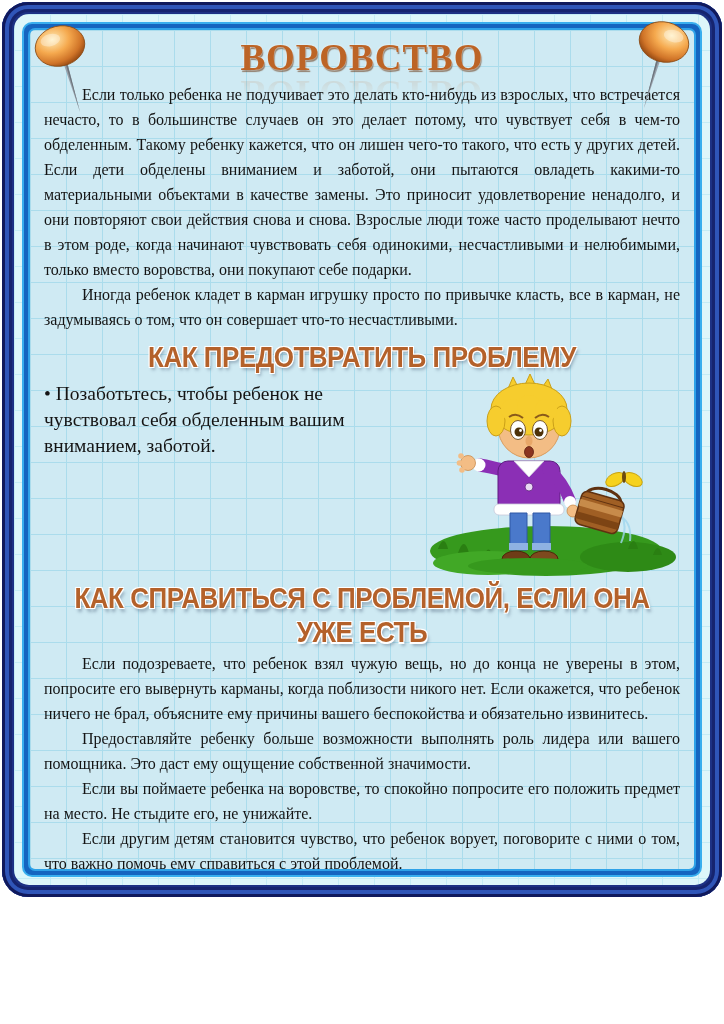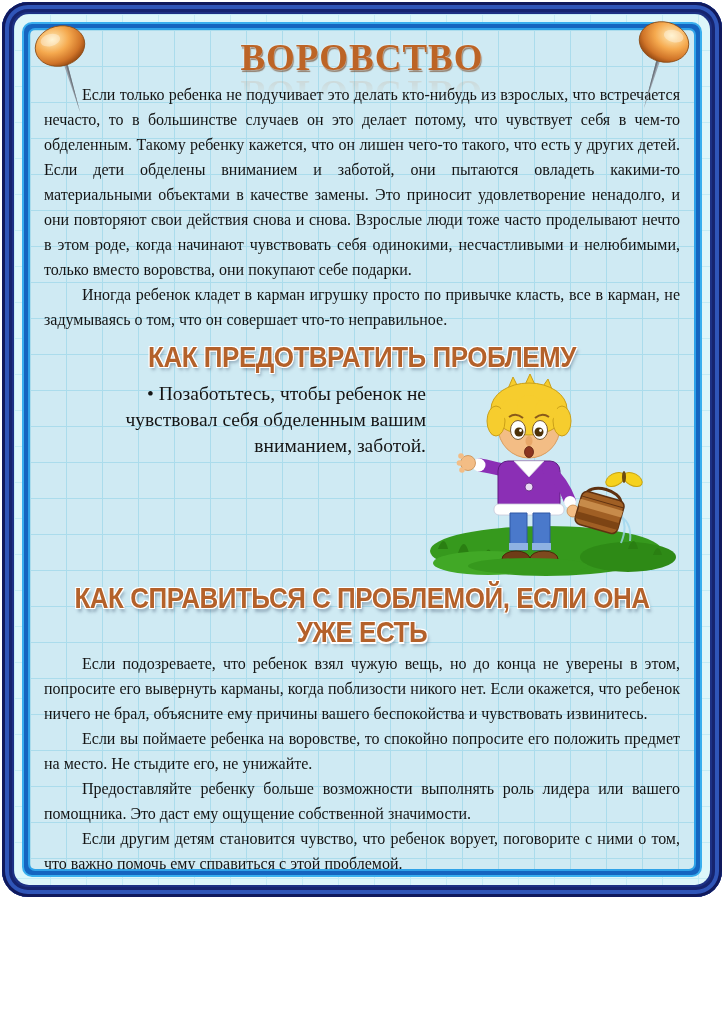--- a/index.html
+++ b/index.html
@@ -101,21 +101,20 @@
   }
   .subhead.cope{margin-top:2px;}
   .prevent-row{display:flex;align-items:flex-start;min-height:202px;}
   .bullets{flex:1 1 auto;max-width:400px;padding-top:4px;}
   .bullet{
     margin:0;
     font-size:19.5px;
     line-height:26px;
     color:#141414;
     white-space:pre-wrap;
-    text-align:right;
   }
   .boy-box{flex:0 0 252px;margin-left:2px;margin-top:-4px;}
   .cope-paras p + p{margin-top:0;}
 </style>
 </head>
 <body>
 
 <div class="page">
 
   <div class="pin left">
@@ -160,21 +159,21 @@
     <div class="gap-strip">
       <div class="inner-frame">
         <div class="content">
 
           <div class="title-wrap">
             <h1 class="title">ВОРОВСТВО</h1>
             <div class="title-reflection">ВОРОВСТВО</div>
           </div>
 
           <p class="para">Если только ребенка не подучивает это делать кто-нибудь из взрослых, что встречается нечасто, то в большинстве случаев он это делает потому, что чувствует себя в чем-то обделенным. Такому ребенку кажется, что он лишен чего-то такого, что есть у других детей. Если дети обделены вниманием и заботой, они пытаются овладеть какими-то материальными объектами в качестве замены. Это приносит удовлетворение ненадолго, и они повторяют свои действия снова и снова. Взрослые люди тоже часто проделывают нечто в этом роде, когда начинают чувствовать себя одинокими, несчастливыми и нелюбимыми, только вместо воровства, они покупают себе подарки.</p>
-          <p class="para">Иногда ребенок кладет в карман игрушку просто по привычке класть, все в карман, не задумываясь о том, что он совершает что-то неправильное.</p>
+          <p class="para">Иногда ребенок кладет в карман игрушку просто по привычке класть, все в карман, не задумываясь о том, что он совершает что-то несчастливыми.</p>
 
           <h2 class="subhead">КАК ПРЕДОТВРАТИТЬ ПРОБЛЕМУ</h2>
 
           <div class="prevent-row">
             <div class="bullets">
               <p class="bullet">• Позаботьтесь, чтобы ребенок не
 чувствовал себя обделенным вашим
 вниманием, заботой.</p>
             </div>
             <div class="boy-box">
@@ -258,23 +257,23 @@
                 </g>
 
                 <ellipse cx="100" cy="193" rx="60" ry="8" fill="#36991d"></ellipse>
               </svg>
             </div>
           </div>
 
           <h2 class="subhead cope">КАК СПРАВИТЬСЯ С ПРОБЛЕМОЙ, ЕСЛИ ОНА УЖЕ ЕСТЬ</h2>
 
           <div class="cope-paras">
-            <p class="para">Если подозреваете, что ребенок взял чужую вещь, но до конца не уверены в этом, попросите его вывернуть карманы, когда поблизости никого нет. Если окажется, что ребенок ничего не брал, объясните ему причины вашего беспокойства и чувствовать извинитесь.</p>
+            <p class="para">Если подозреваете, что ребенок взял чужую вещь, но до конца не уверены в этом, попросите его вывернуть карманы, когда поблизости никого нет. Если окажется, что ребенок ничего не брал, объясните ему причины вашего беспокойства и обязательно извинитесь.</p>
+            <p class="para">Предоставляйте ребенку больше возможности выполнять роль лидера или вашего помощника. Это даст ему ощущение собственной значимости.</p>
             <p class="para">Если вы поймаете ребенка на воровстве, то спокойно попросите его положить предмет на место. Не стыдите его, не унижайте.</p>
-            <p class="para">Предоставляйте ребенку больше возможности выполнять роль лидера или вашего помощника. Это даст ему ощущение собственной значимости.</p>
             <p class="para">Если другим детям становится чувство, что ребенок ворует, поговорите с ними о том, что важно помочь ему справиться с этой проблемой.</p>
             <p class="para">Обсудите вместе с другими членами семьи, с воспитателями возможные причины такого поведения. Вместе их найти намного проще.</p>
           </div>
 
         </div>
       </div>
     </div>
   </div>
 </div>
 

